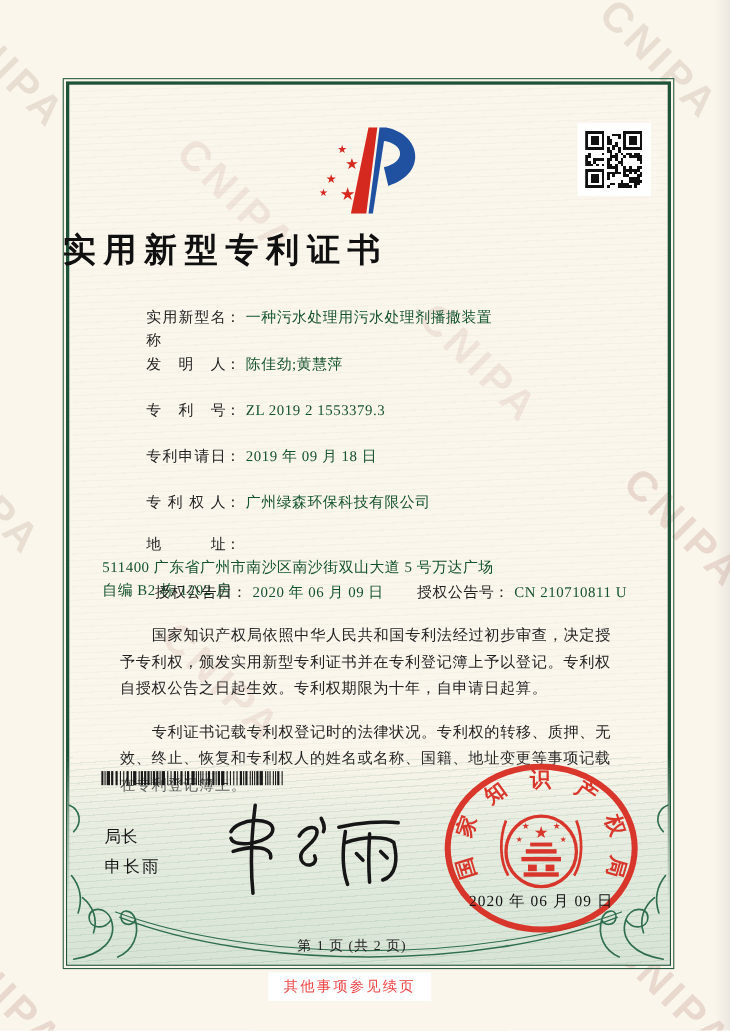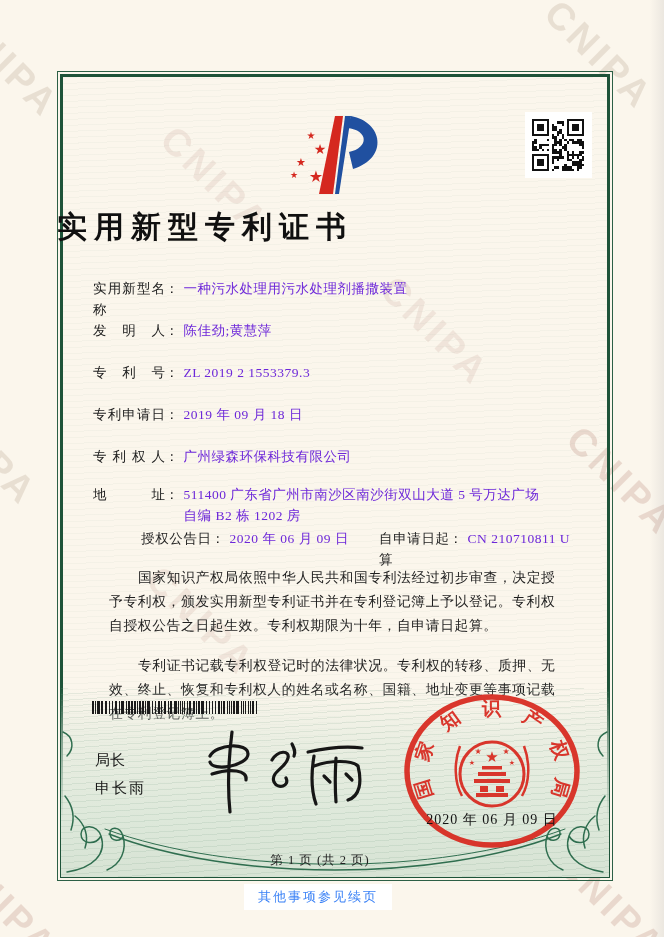--- a/index.html
+++ b/index.html
@@ -16,42 +16,42 @@
   .border-inner{position:absolute;left:2px;top:2px;right:2px;bottom:2px;
       border:3px solid #1e5339;
       background-image:repeating-linear-gradient(178deg,rgba(150,175,155,0.07) 0 1px,rgba(0,0,0,0) 1px 6px);}
   .cert-no{position:absolute;left:86px;top:112px;font-size:13px;letter-spacing:1px;color:#3c3c3c;}
   .qr-box{position:absolute;left:525px;top:112px;width:67px;height:66px;background:#fff;}
   .qr-box svg{position:absolute;left:7px;top:7px;}
   .logo{position:absolute;left:277px;top:114px;}
   .title{position:absolute;left:57px;top:207px;width:554px;text-align:left;
       font-size:30px;font-weight:bold;letter-spacing:7px;color:#101010;}
   .frow{position:absolute;left:93px;width:482px;font-size:13.5px;line-height:21px;}
-  .flabel{display:inline-block;width:72px;text-align:justify;text-align-last:justify;vertical-align:top;color:#222;}
+  .flabel{display:inline-block;width:72px;text-align:justify;text-align-last:justify;vertical-align:top;color:#222;margin-left:40px;}
   .fcolon{display:inline-block;margin-right:5px;vertical-align:top;}
-  .fval{display:inline-block;vertical-align:top;max-width:392px;letter-spacing:0.5px;color:#6d28d9;}
+  .fval{display:inline-block;vertical-align:top;max-width:392px;letter-spacing:0.5px;color:#14532d;}
   .grant2{position:absolute;left:238px;top:0;}
   .glabel{display:inline-block;width:70px;text-align:justify;text-align-last:justify;vertical-align:top;margin-left:48px;}
   .paras{position:absolute;left:93px;top:550px;width:484px;font-size:13.8px;line-height:24px;letter-spacing:0.6px;}
   .paras p{margin:16px;text-indent:2.1em;}
   .panel{position:absolute;left:61px;top:688px;width:548px;height:189px;
       background-image:
         repeating-linear-gradient(176deg,rgba(120,160,135,0.16) 0 1px,rgba(0,0,0,0) 1px 6px),
         linear-gradient(180deg,rgba(226,236,224,0) 0%,rgba(221,232,218,0.55) 28%,#dde8da 70%,#d7e3d4 100%);}
   .flor-svg{position:absolute;left:0;top:0;pointer-events:none;}
   .barcode{position:absolute;left:31px;top:13px;}
   .signer-title{position:absolute;left:34px;top:63px;font-family:"Liberation Sans","DejaVu Sans",sans-serif;
       font-size:15px;color:#161616;}
   .signer-name{position:absolute;left:34px;top:91px;font-family:"Liberation Sans","DejaVu Sans",sans-serif;
       font-size:15px;color:#161616;letter-spacing:2px;}
   .sig-svg{position:absolute;left:135px;top:38px;}
   .seal-svg{position:absolute;left:400px;top:690px;}
   .page-info{position:absolute;left:57px;top:852px;width:526px;text-align:center;font-size:12.5px;color:#222;letter-spacing:1px;}
   .footer-note{position:absolute;left:318px;top:884px;transform:translateX(-50%);
-      background:#ffffff;padding:4px 14px;font-size:13px;letter-spacing:2px;color:#3b82f6;white-space:nowrap;}
+      background:#ffffff;padding:4px 14px;font-size:13px;letter-spacing:2px;color:#ef4444;white-space:nowrap;}
   .right-shadow{position:absolute;right:0;top:0;width:14px;height:100%;
       background:linear-gradient(90deg,rgba(140,140,150,0) 0%,rgba(140,140,150,0.14) 100%);}
 </style>
 </head>
 <body>
 
 <div class="page">
 
   <div class="wm grey" style="left:-28px;top:0px;">CNIPA</div>
   <div class="wm grey" style="left:566px;top:-8px;">CNIPA</div>
@@ -319,21 +319,21 @@
     <span class="flabel">专利申请日</span><span class="fcolon">：</span><span class="fval">2019 年 09 月 18 日</span>
   </div>
   <div class="frow" style="top:446px">
     <span class="flabel">专利权人</span><span class="fcolon">：</span><span class="fval">广州绿森环保科技有限公司</span>
   </div>
   <div class="frow" style="top:484px">
     <span class="flabel">地址</span><span class="fcolon">：</span><span class="fval"><span>511400 广东省广州市南沙区南沙街双山大道 5 号万达广场</span><br><span>自编 B2 栋 1202 房</span></span>
   </div>
   <div class="frow" style="top:528px;position:absolute">
     <span class="glabel">授权公告日</span><span class="fcolon">：</span><span class="fval">2020 年 06 月 09 日</span>
-    <span class="grant2"><span class="glabel">自申请日起算</span><span class="fcolon">：</span><span class="fval">CN 210710811 U</span></span>
+    <span class="grant2"><span class="glabel">授权公告号</span><span class="fcolon">：</span><span class="fval">CN 210710811 U</span></span>
   </div>
 
   <div class="paras">
     <p>国家知识产权局依照中华人民共和国专利法经过初步审查，决定授予专利权，颁发实用新型专利证书并在专利登记簿上予以登记。专利权自授权公告之日起生效。专利权期限为十年，自申请日起算。</p>
     <p>专利证书记载专利权登记时的法律状况。专利权的转移、质押、无效、终止、恢复和专利权人的姓名或名称、国籍、地址变更等事项记载在专利登记簿上。</p>
   </div>
 
   <div class="panel">
     <svg class="flor-svg" width="548" height="189" viewBox="0 0 548 189">
       <g stroke="#2f6e4f" fill="none" stroke-width="1.5" stroke-linecap="round">

